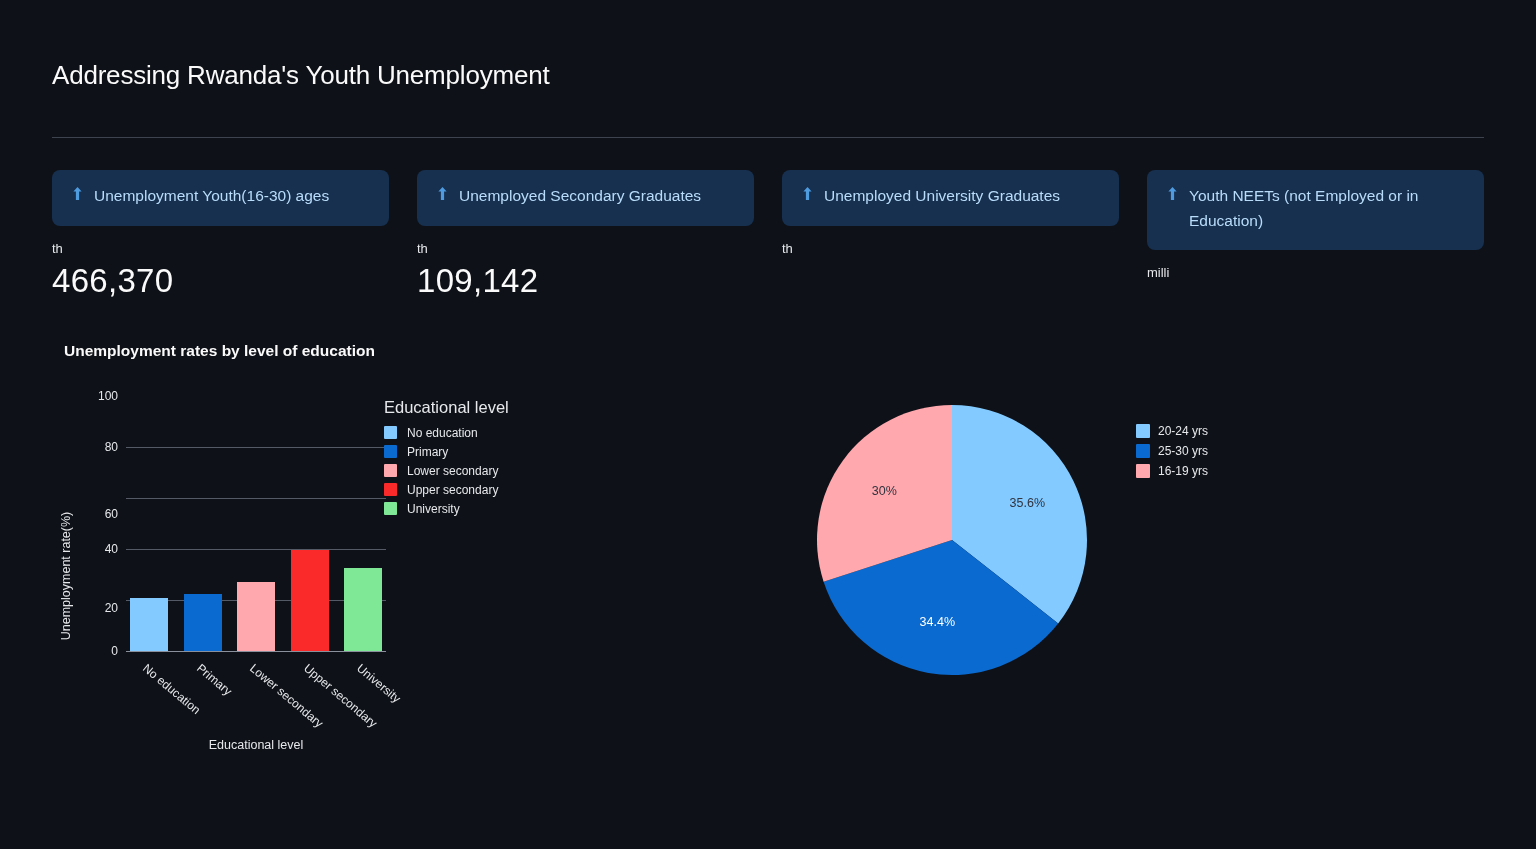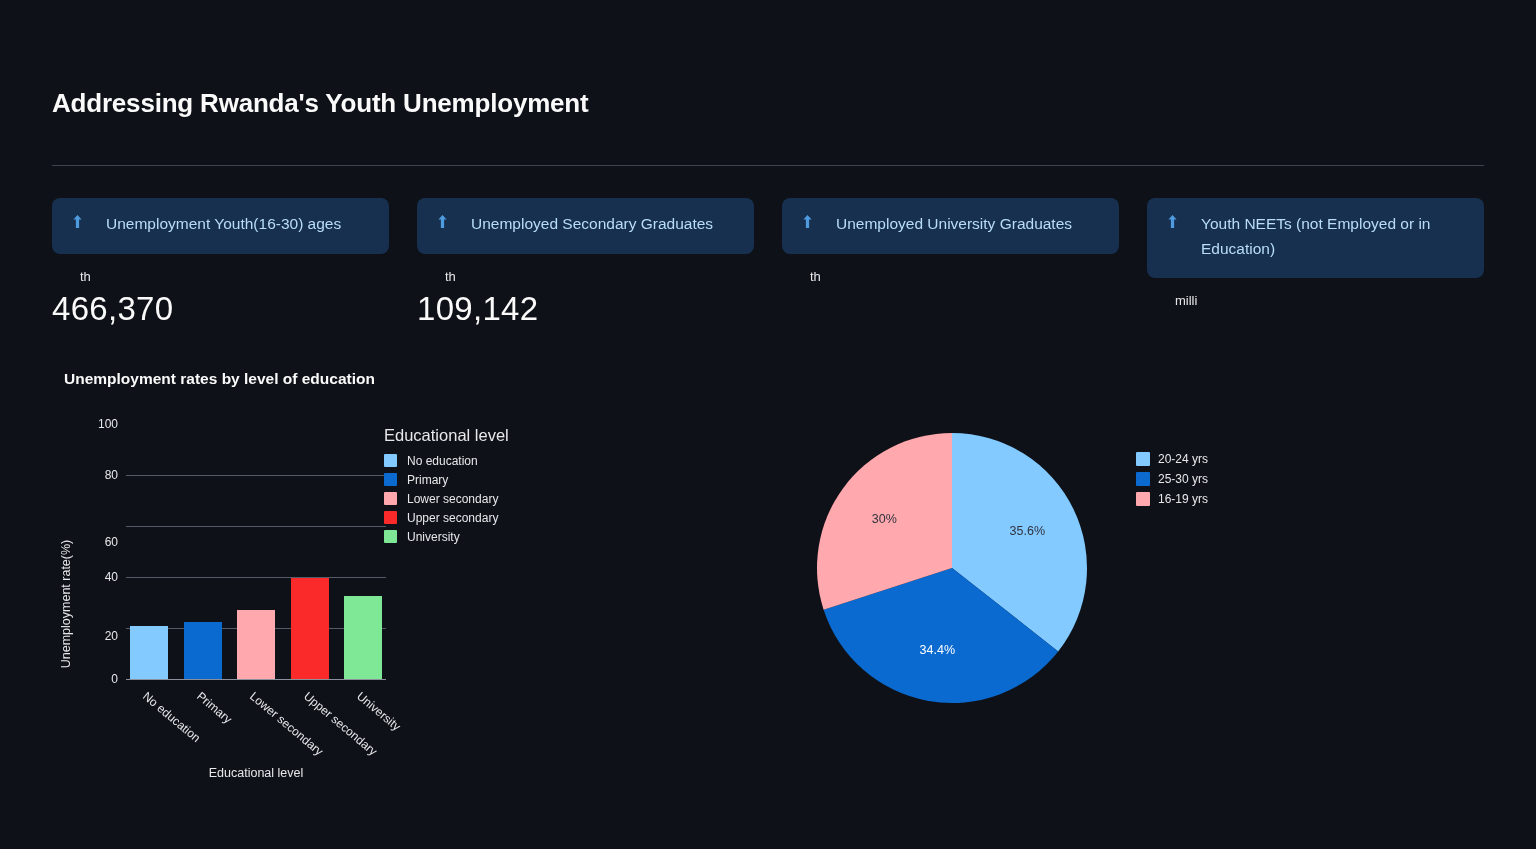--- a/index.html
+++ b/index.html
@@ -6,48 +6,48 @@
   html, body {
     width: 1536px; height: 849px;
     background: #0E1117;
     font-family: "Liberation Sans", sans-serif;
     overflow: hidden;
   }
   .page { position: relative; width: 1536px; height: 849px; padding: 0 52px; }
 
   
   .page-title {
-    font-size: 26px; font-weight: bold; color: #FAFAFA;
-    letter-spacing: -0.2px; padding-top: 88px;
+    font-size: 26px; font-weight: normal; color: #FAFAFA;
+    letter-spacing: -0.2px; padding-top: 60px;
   }
   .divider {
     margin-top: 46px; height: 1px; width: 1432px;
     background: #3D4450; border: none;
   }
 
   
   .kpi-row { display: flex; gap: 28px; margin-top: 32px; align-items: flex-start; }
   .kpi-col { width: 344px; }
   .kpi-card {
     background: #17304F; border-radius: 8px;
     padding: 14px 18px 14px 20px;
-    display: flex; align-items: flex-start; gap: 24px;
+    display: flex; align-items: flex-start; gap: 12px;
     min-height: 56px;
   }
   .kpi-card.tall { min-height: 80px; }
   .kpi-icon {
     flex: 0 0 auto; width: 10px; margin-top: 3px;
     display: flex; justify-content: center;
   }
   .kpi-icon svg { display: block; }
   .kpi-label {
     font-size: 15.5px; color: #B9DCFB; line-height: 1.6;
   }
   .kpi-unit {
-    margin-top: 16px; font-size: 13px; color: #E6E8EB; line-height: 1; margin-left: 28px;
+    margin-top: 16px; font-size: 13px; color: #E6E8EB; line-height: 1;
   }
   .kpi-value {
     margin-top: 7px; font-size: 33px; color: #FAFAFA;
     font-weight: normal; line-height: 1.15; letter-spacing: 0.3px;
   }
 
   
   .charts-row { display: flex; margin-top: 42px; margin-left: 12px; }
   .chart-col-left { width: 722px; }
   .chart-col-right { width: 710px; }

